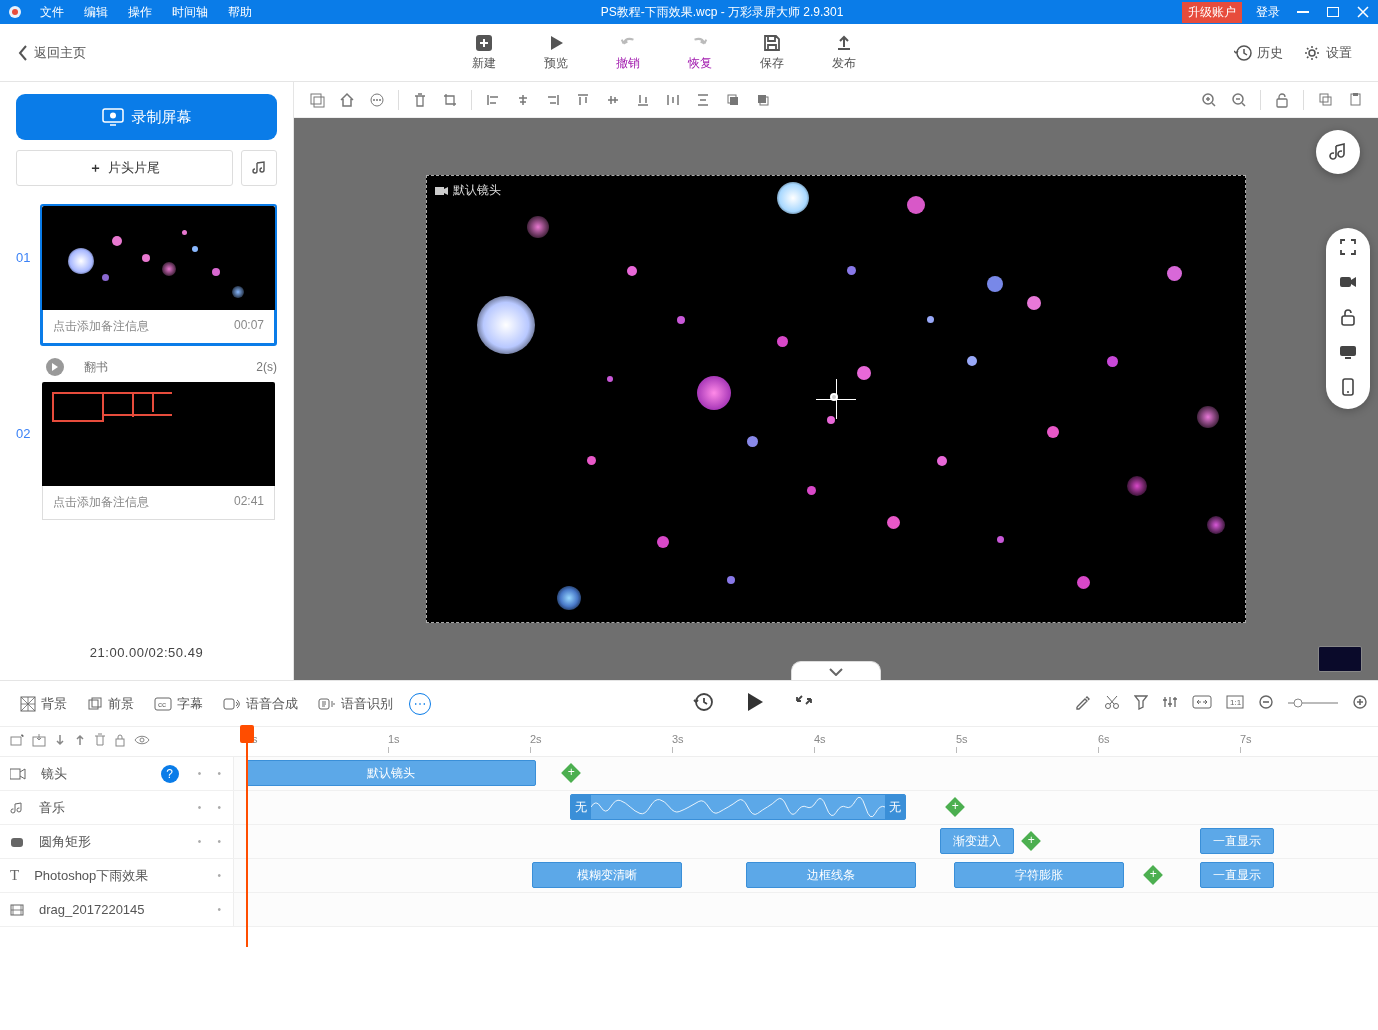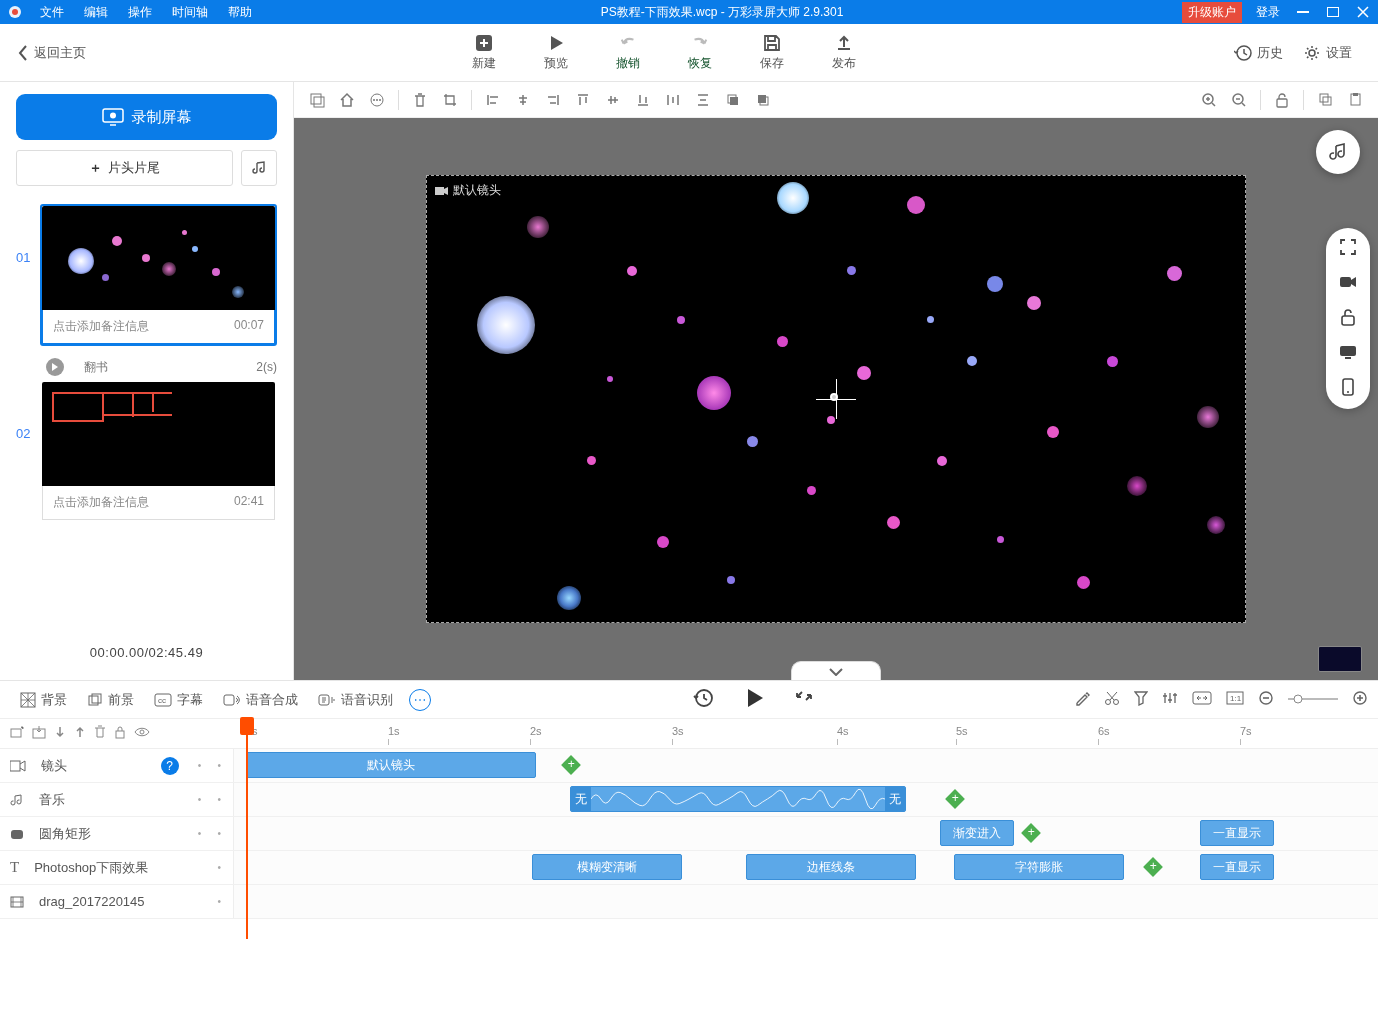--- a/index.html
+++ b/index.html
@@ -12,21 +12,21 @@
 .titlebar .right{display:flex;align-items:center}
 .titlebar .upgrade{background:#e74c3c;padding:2px 6px;margin-right:6px}
 .titlebar .right span.btn{padding:0 8px;cursor:pointer}
 .titlebar .winbtns{display:flex}
 .titlebar .winbtns div{width:30px;height:24px;display:flex;align-items:center;justify-content:center;cursor:pointer}
 .maintoolbar{height:58px;border-bottom:1px solid #e5e5e5;display:flex;align-items:center}
 .maintoolbar .back{display:flex;align-items:center;padding:0 18px;cursor:pointer;color:#555}
 .maintoolbar .back svg{margin-right:6px}
 .maintoolbar .center{flex:1;display:flex;justify-content:center}
 .maintoolbar .tb-item{display:flex;flex-direction:column;align-items:center;padding:2px 24px;cursor:pointer;color:#555}
-.maintoolbar .tb-item.disabled{color:#14532d}
+.maintoolbar .tb-item.disabled{color:#a21caf}
 .maintoolbar .tb-item .lbl{font-size:12px;margin-top:2px}
 .maintoolbar .right-tb{display:flex;padding-right:16px}
 .maintoolbar .right-tb .rtb{display:flex;padding:0 10px;cursor:pointer;color:#555}
 .maintoolbar .right-tb .rtb span{margin-left:5px}
 .content{display:flex;height:598px}
 .leftpanel{width:294px;border-right:1px solid #e5e5e5;display:flex;flex-direction:column;padding:12px 16px}
 .btn-record{background:#0a7ce8;color:#fff;height:46px;display:flex;align-items:center;justify-content:center;border-radius:9px;cursor:pointer;font-size:15px}
 .btn-record svg{margin-right:8px}
 .row2{display:flex;margin-top:10px;gap:8px}
 .btn-intro{flex:1;border:1px solid #ddd;height:36px;display:flex;align-items:center;justify-content:center;border-radius:3px;cursor:pointer}
@@ -57,21 +57,21 @@
 .crosshair .hline{position:absolute;width:40px;height:1px;background:#fff;left:-20px;top:0}
 .crosshair .vline{position:absolute;width:1px;height:40px;background:#fff;top:-20px;left:0}
 .crosshair .dot{position:absolute;width:8px;height:8px;border-radius:50%;background:#ccc;border:2px solid #fff;left:-6px;top:-6px}
 .blob{position:absolute;border-radius:50%}
 .music-fab{position:absolute;top:12px;right:18px;width:44px;height:44px;border-radius:50%;background:#fff;box-shadow:0 2px 8px rgba(0,0,0,0.3);display:flex;align-items:center;justify-content:center;cursor:pointer}
 .right-tool-float{position:absolute;right:8px;top:110px;width:44px;background:#fff;border-radius:22px;box-shadow:0 2px 10px rgba(0,0,0,0.25);padding:10px 0;display:flex;flex-direction:column;align-items:center;gap:16px}
 .right-tool-float .ft{cursor:pointer;color:#555}
 .mini-prev{position:absolute;bottom:8px;right:16px;width:44px;height:26px;background:#0a0a2a;border:1px solid #888;border-radius:2px}
 .chevron-down-tab{position:absolute;bottom:-1px;left:50%;transform:translateX(-50%);width:90px;height:20px;background:#fff;border:1px solid #ddd;border-bottom:none;border-radius:10px 10px 0 0;display:flex;align-items:center;justify-content:center;cursor:pointer}
 .bottompanel{border-top:1px solid #e5e5e5}
-.tabsrow{height:38px;display:flex;align-items:center;padding:0 10px;border-bottom:1px solid #eee}
+.tabsrow{height:46px;display:flex;align-items:center;padding:0 10px;border-bottom:1px solid #eee}
 .tabsrow .tab{display:flex;align-items:center;padding:0 10px;cursor:pointer;color:#555;font-size:13px}
 .tabsrow .tab svg,.tabsrow .tab .ico{margin-right:5px}
 .tabsrow .more{width:22px;height:22px;border:1.5px solid #0a7ce8;border-radius:50%;display:flex;align-items:center;justify-content:center;color:#0a7ce8;margin-left:6px;cursor:pointer}
 .tabsrow .centerctl{flex:1;display:flex;justify-content:center;gap:30px;color:#444}
 .tabsrow .centerctl .cc{cursor:pointer}
 .tabsrow .rightctl{display:flex;gap:14px;color:#666;align-items:center}
 .tabsrow .rightctl .rc{cursor:pointer}
 .timeline-head{height:30px;display:flex;border-bottom:1px solid #eee}
 .timeline-head .leftcol{width:234px;display:flex;align-items:center;gap:8px;padding:0 10px;color:#888}
 .timeline-head .leftcol .hic{cursor:pointer}
@@ -266,21 +266,21 @@
             <div class="redline" style="left:10px;top:38px;width:50px;height:2px"></div>
             <div class="redline" style="left:60px;top:32px;width:70px;height:2px"></div>
           </div>
           <div class="caption">
             <span>点击添加备注信息</span>
             <span>02:41</span>
           </div>
         </div>
       </div>
     </div>
-    <div class="timeinfo">00:00.00/02:45.49</div>
+    <div class="timeinfo">21:00.00/02:50.49</div>
   </div>
 
   <div class="canvas-area">
     <div class="canvas-toolbar">
       <div class="grp">
         <div class="ic">
             <svg width="16" height="16">
               <rect x="2" y="2" width="10" height="10" fill="none" stroke="#777"></rect>
               <rect x="5" y="5" width="10" height="10" fill="none" stroke="#777"></rect>
             </svg>
@@ -605,21 +605,21 @@
             <path d="M1 6c3-5 11-5 14 0-3 5-11 5-14 0z" fill="none" stroke="#888"></path>
             <circle cx="8" cy="6" r="2" fill="none" stroke="#888"></circle>
           </svg></div>
     </div>
     <div class="ruler">
       <div class="playhead"></div>
       <div class="tick" style="left:12px">0s</div>
       <div class="tick" style="left:154px">1s</div>
       <div class="tick" style="left:296px">2s</div>
       <div class="tick" style="left:438px">3s</div>
-      <div class="tick" style="left:603px">4s</div>
+      <div class="tick" style="left:580px">4s</div>
       <div class="tick" style="left:722px">5s</div>
       <div class="tick" style="left:864px">6s</div>
       <div class="tick" style="left:1006px">7s</div>
     </div>
   </div>
 
   <div class="tracks">
 
     <div class="track">
       <div class="label">

